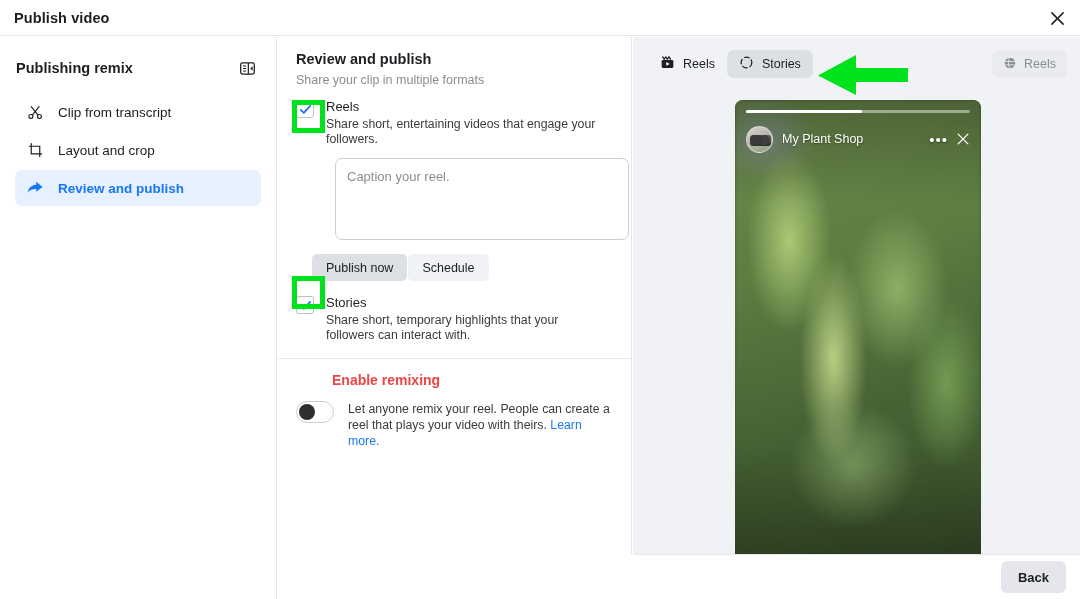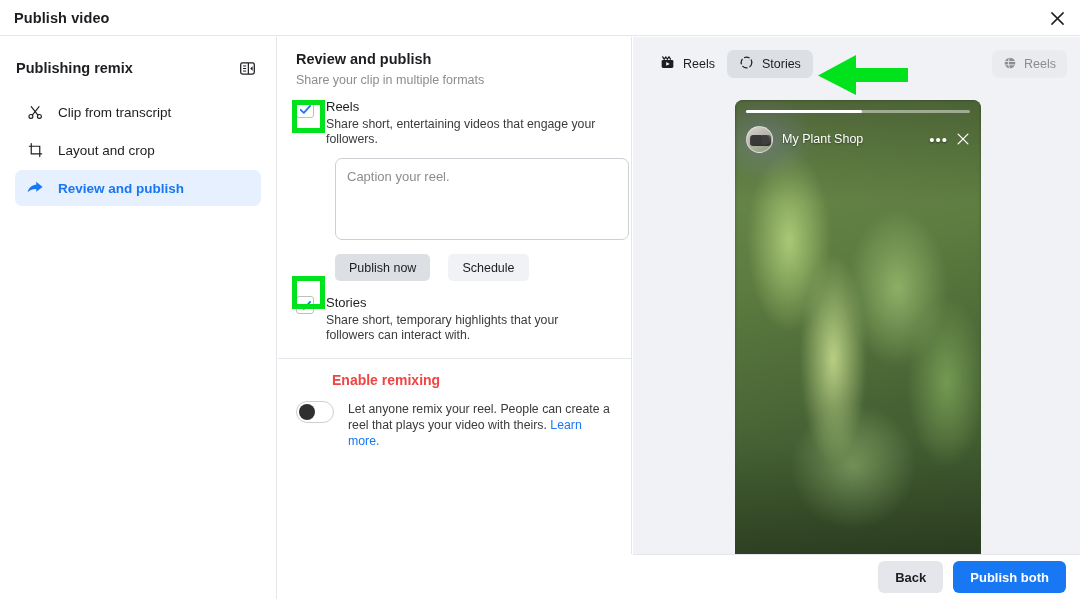--- a/index.html
+++ b/index.html
@@ -102,21 +102,21 @@
     margin: 11px 0 0 39px;
     width: 294px; height: 82px;
     border: 1px solid #ccd0d5; border-radius: 7px;
     background: #fff;
     font-family: "Liberation Sans", sans-serif;
     font-size: 13px; color: #1c1e21;
     padding: 10px 11px; resize: none; outline: none;
   }
   .caption-box::placeholder { color: #8a8d91; }
 
-  .pub-btn-row { margin: 10px 0 0 39px; display: flex; gap: 18px; }
+  .pub-btn-row { margin: 10px 0 0 16px; display: flex; gap: 1px; }
   .pub-btn {
     height: 27px; padding: 0 14px;
     display: flex; align-items: center; justify-content: center;
     font-size: 12.5px; color: #1c1e21;
     background: #f0f2f5; border: none; border-radius: 5px;
     cursor: pointer; font-family: "Liberation Sans", sans-serif;
   }
   .pub-btn.selected { background: #dcdfe3; }
 
   .divider { height: 1px; background: #e4e6eb; margin: 15px 0 0 0; }
@@ -442,21 +442,20 @@
           </svg>
         </div>
       </div>
 
     </div>
   </div>
 
   <div class="footer-left-bg"></div>
   <div class="footer">
     <button class="btn-secondary">Back</button>
-    <button class="btn-primary">Publish both</button>
   </div>
 
   <div class="anno-box" style="left:292px; top:100px; width:33px; height:33px;"></div>
   <div class="anno-box" style="left:292px; top:276px; width:33px; height:33px;"></div>
 
   <div class="anno-arrow" style="left:812px; top:52px;">
     <svg width="100" height="46" viewBox="0 0 100 46" aria-hidden="true">
       <path d="M96 16 L44 16 L44 3 L6 23.5 L44 43 L44 30 L96 30 Z" fill="#00e21c"></path>
     </svg>
   </div>

